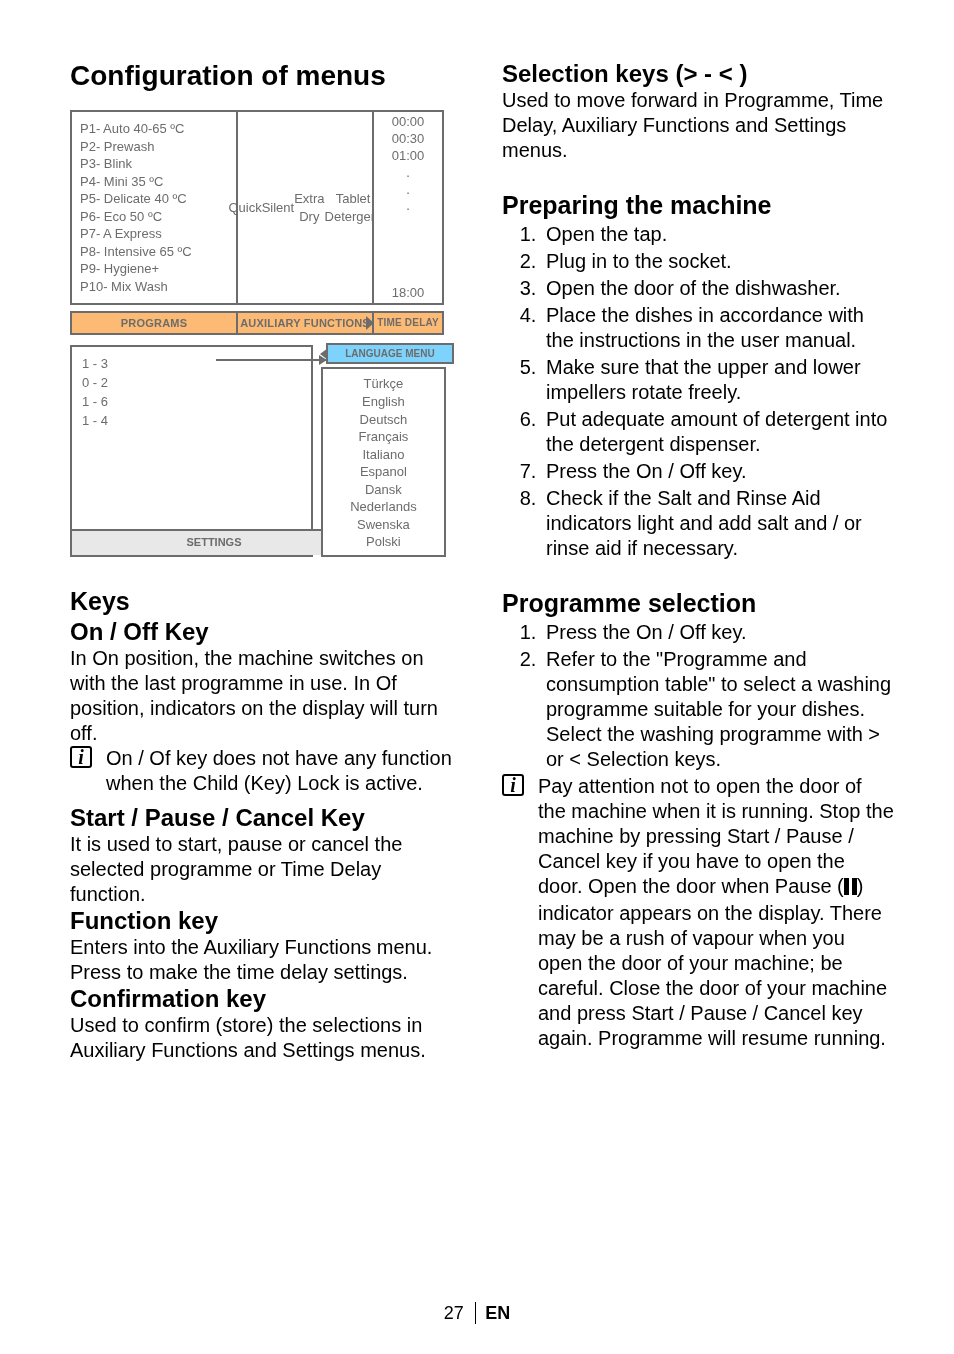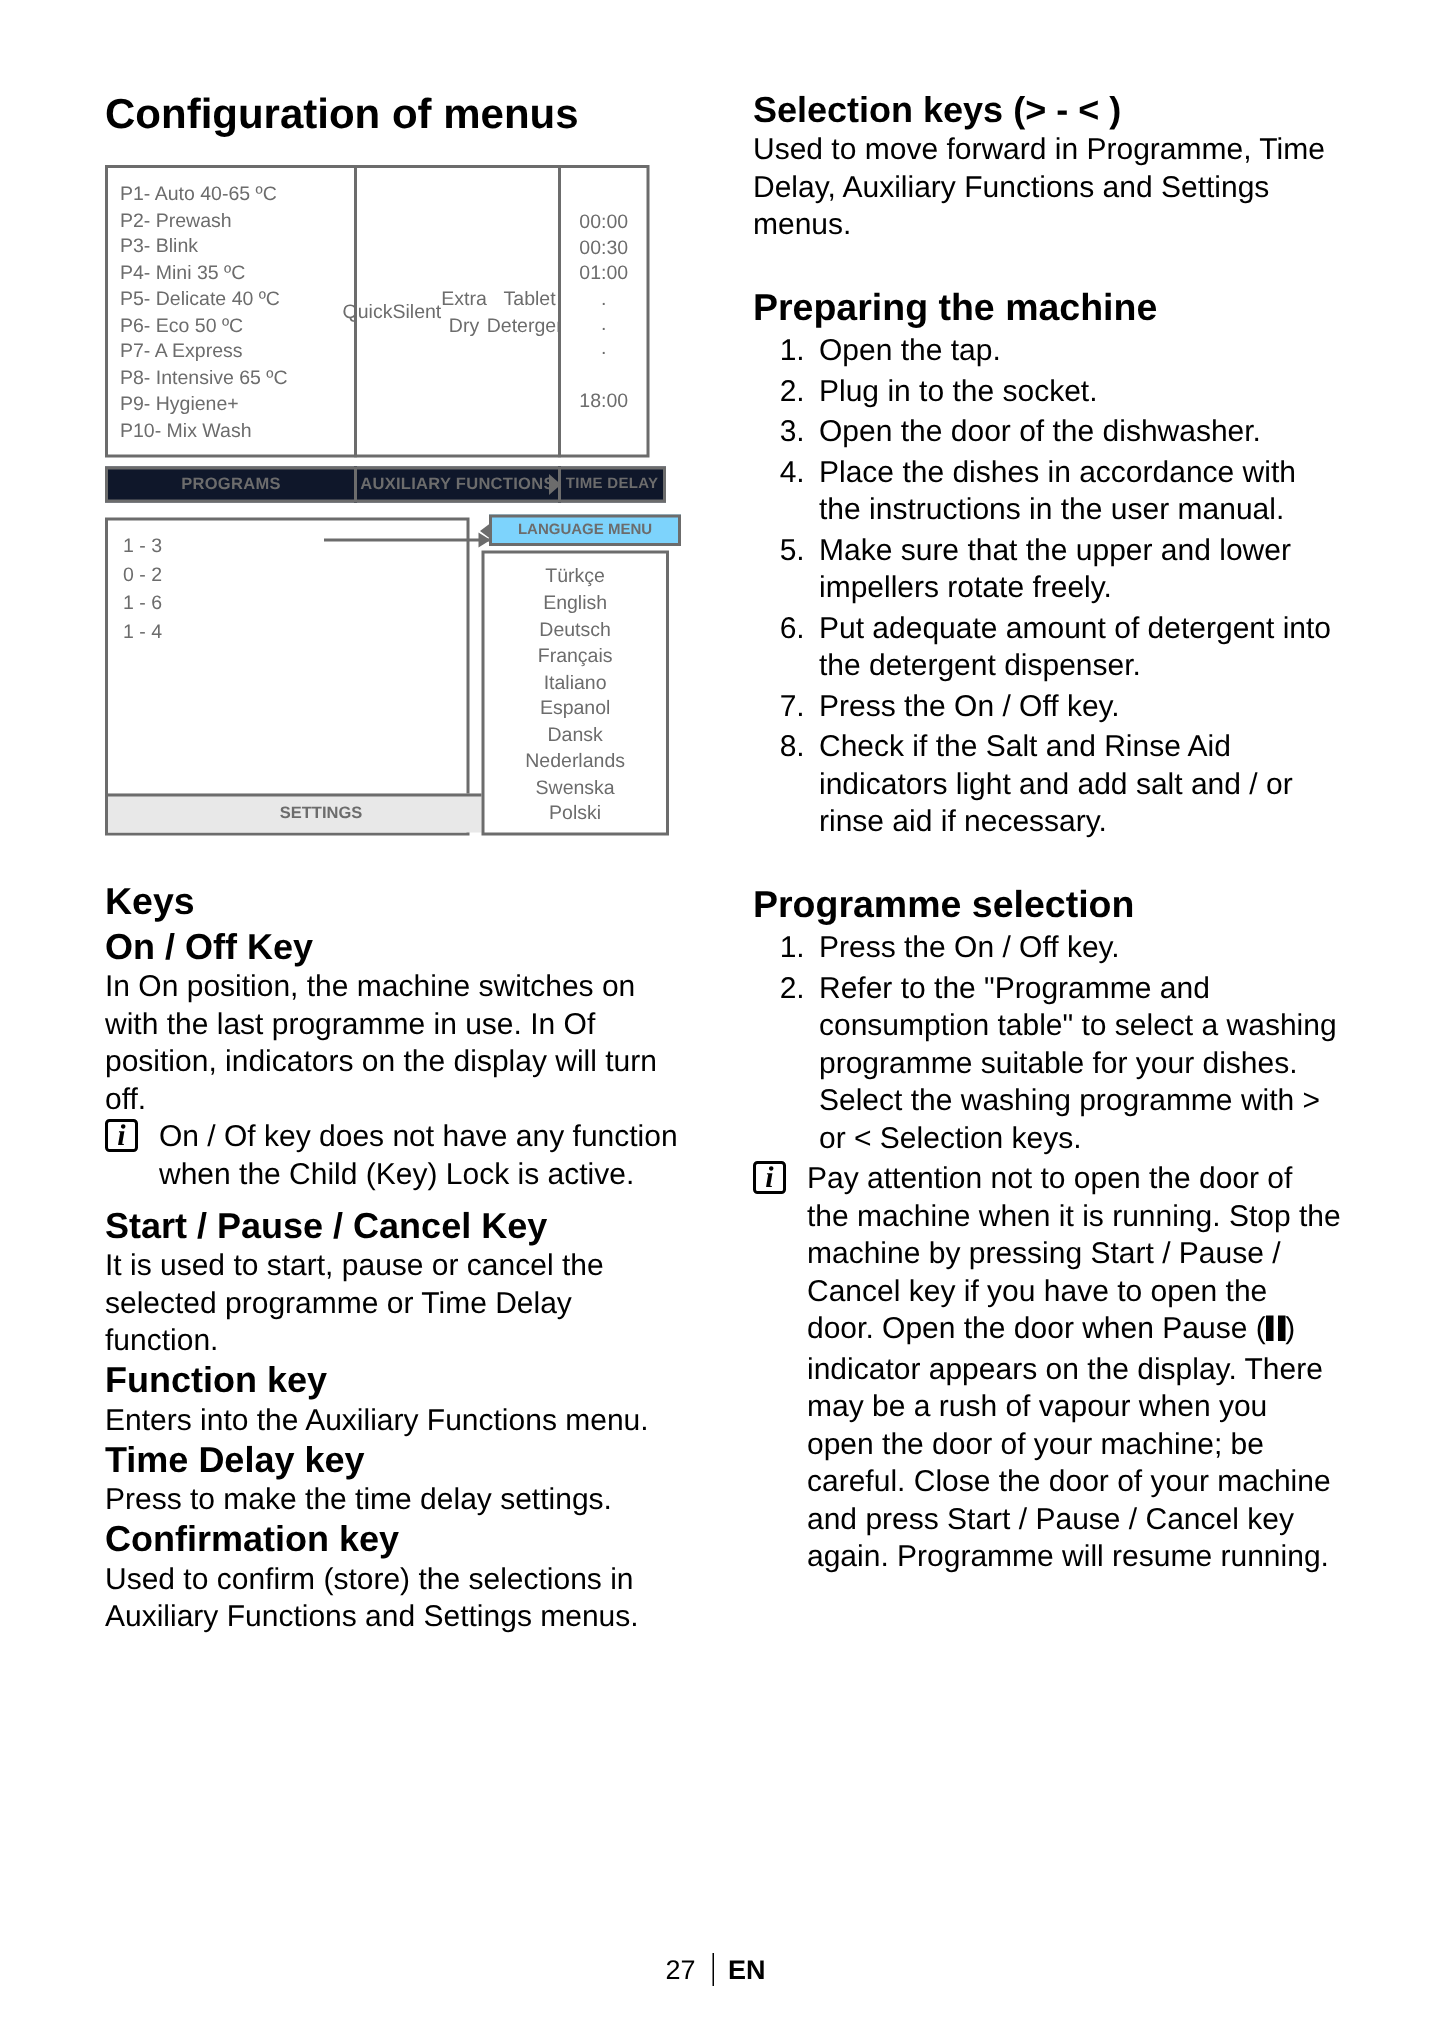--- a/index.html
+++ b/index.html
@@ -42,31 +42,31 @@
   }
   .auxbox {
     width: 138px;
     display: flex; flex-direction: row;
     align-items: center; justify-content: center;
     text-align: center;
     line-height: 1.35;
     margin-left: -2px;
   }
   .timebox {
-    width: 61px;
+    width: 72px;
     display: flex; flex-direction: column;
     align-items: center; justify-content: space-between;
-    padding: 28px 0;
+    padding: 2px 0;
     text-align: center;
     line-height: 1.3;
     margin-left: -2px;
   }
   .labelrow { display: flex; margin-top: 6px; }
   .lbl {
-    background: #0f172a;
+    background: #fdba74;
     border: 2px solid #6c6c6c;
     font-weight: bold;
     font-size: 11px;
     text-align: center;
     padding: 4px 0;
     letter-spacing: 0.2px;
   }
   .lbl.programs { width: 168px; }
   .lbl.aux { width: 138px; margin-left: -2px; position: relative; }
   .lbl.aux::after {
@@ -280,21 +280,20 @@
       <div class="info-icon"><span>i</span></div>
       <p class="info-text">On / Of key does not have any function when the Child (Key) Lock is active.</p>
     </div>
 
     <h3 class="mt8">Start / Pause / Cancel Key</h3>
     <p>It is used to start, pause or cancel the selected programme or Time Delay function.</p>
 
     <h3>Function key</h3>
     <p>Enters into the Auxiliary Functions menu.</p>
 
-    <h3>Time Delay key</h3>
     <p>Press to make the time delay settings.</p>
 
     <h3>Confirmation key</h3>
     <p>Used to confirm (store) the selections in Auxiliary Functions and Settings menus.</p>
   </div>
 
   <div class="col">
     <h3>Selection keys (&gt; - &lt; )</h3>
     <p>Used to move forward in Programme, Time Delay, Auxiliary Functions and Settings menus.</p>
 

